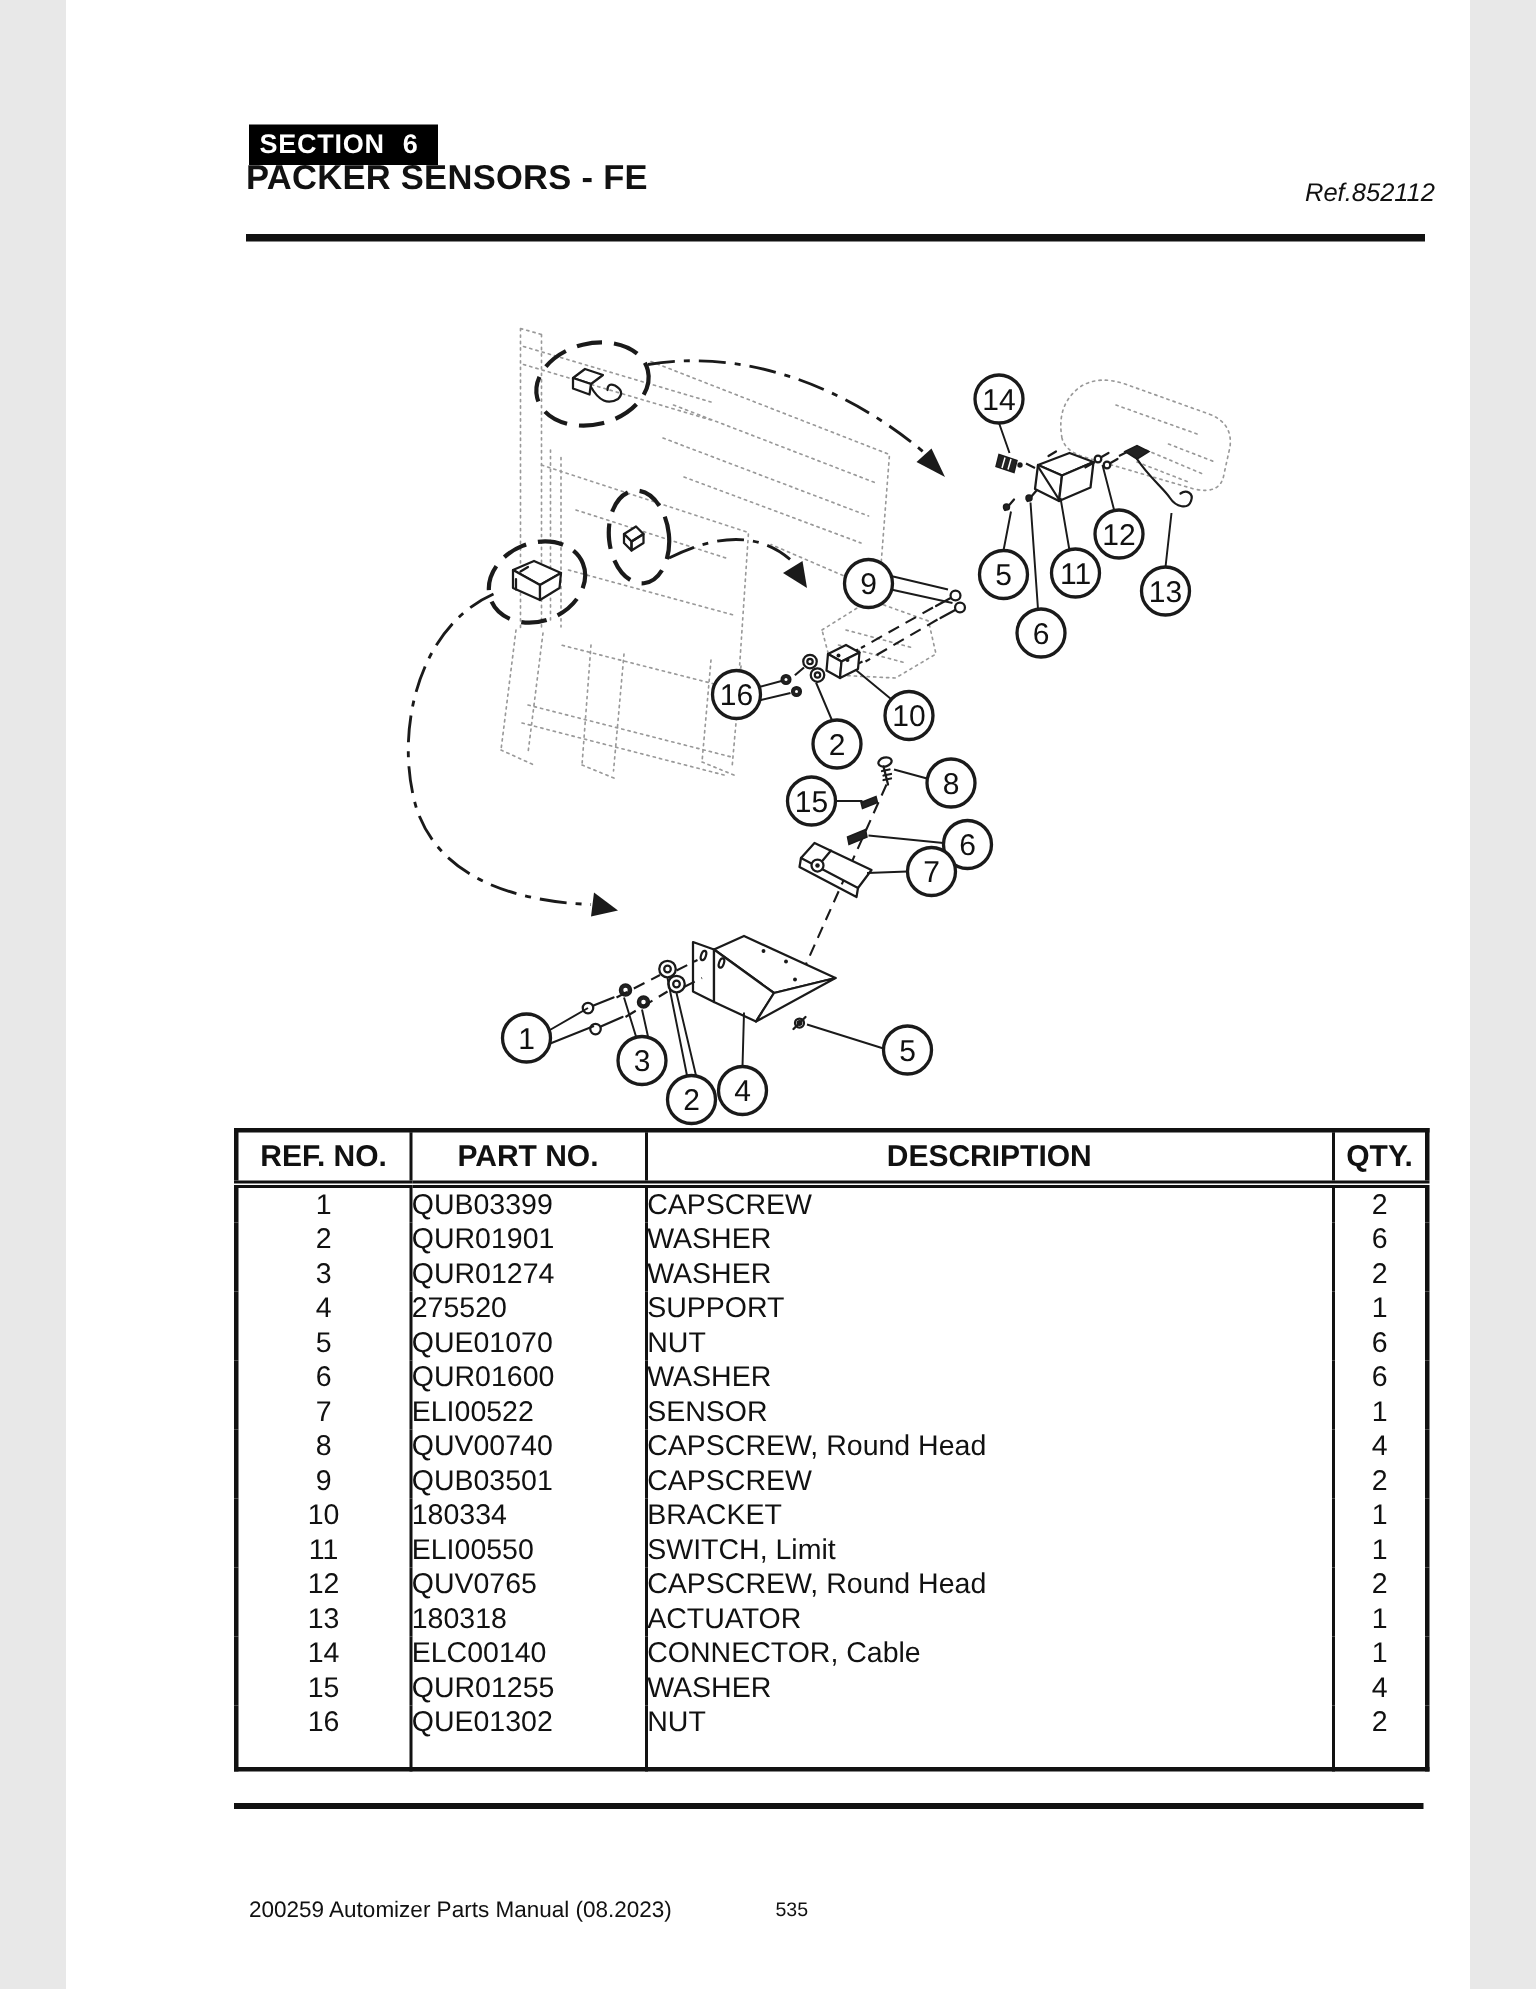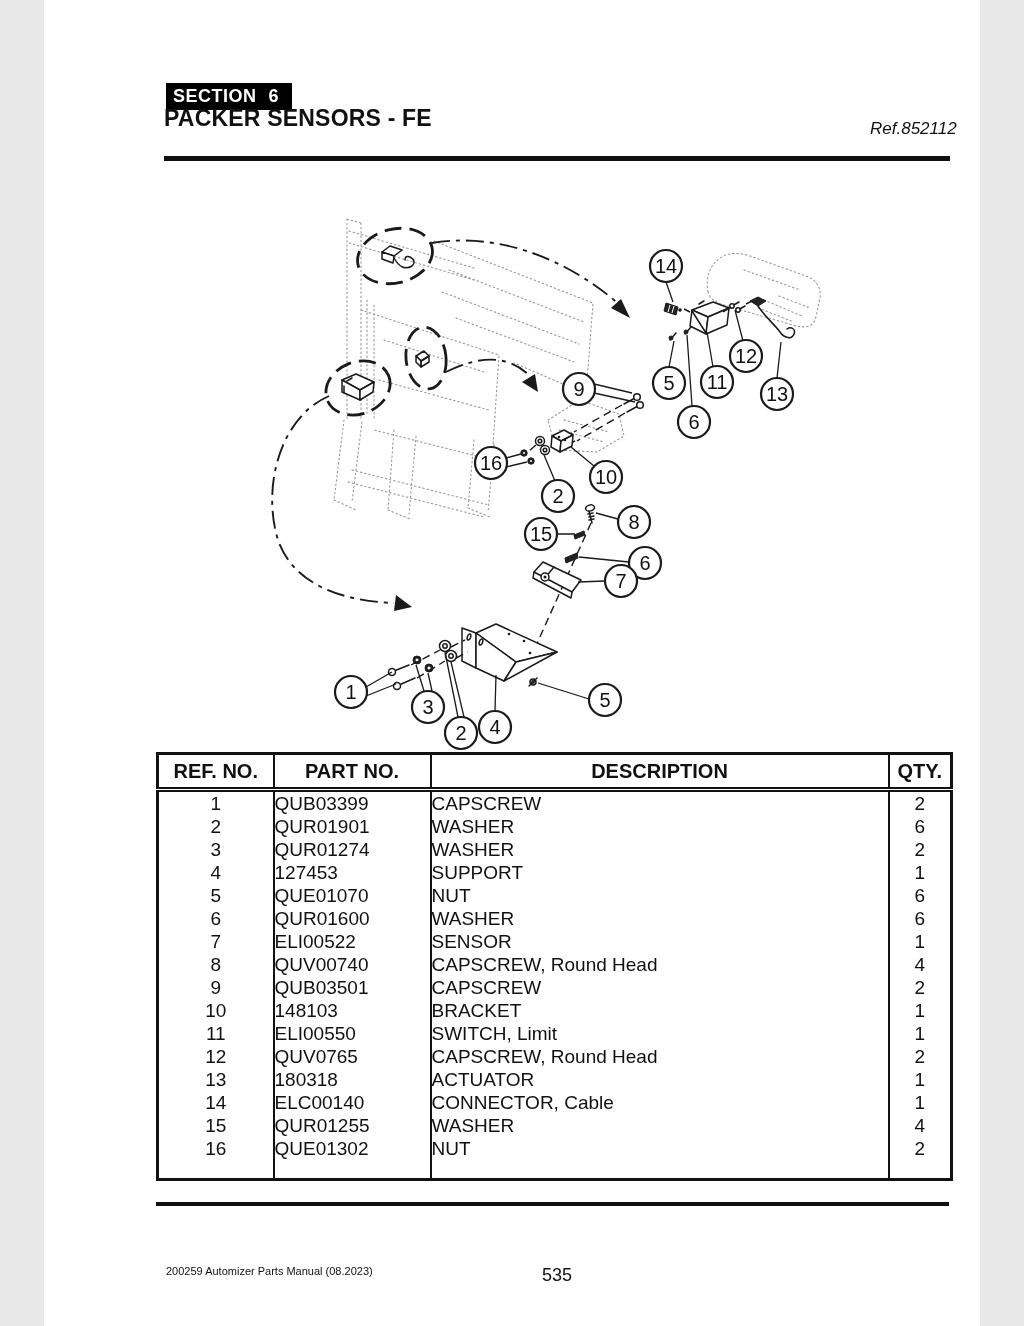--- a/index.html
+++ b/index.html
@@ -37,22 +37,22 @@
     text-align:center;padding:0;
   }
   table.parts td{height:23px;font-size:19px;padding:0;line-height:23px;white-space:nowrap;overflow:hidden;}
   table.parts th+th, table.parts td+td{border-left:2px solid #111;}
   td.c-ref,th.c-ref{text-align:center;}
   td.c-part{padding-left:16px;}
   td.c-desc{padding-left:10px;}
   td.c-qty,th.c-qty{text-align:center;}
   tr.spacer td{height:18px;}
   
-  .footer-text{position:absolute;left:122px;top:1265px;font-size:11px;white-space:nowrap;}
-  .page-number{position:absolute;left:498px;top:1265px;font-size:18px;}
+  .footer-text{position:absolute;left:122px;top:1265px;font-size:15px;white-space:nowrap;}
+  .page-number{position:absolute;left:473px;top:1265px;font-size:13px;}
   
   .solid{stroke:#1a1a1a;fill:none;stroke-width:1.5;stroke-linecap:round;stroke-linejoin:round;}
   .face{stroke:#1a1a1a;fill:#fff;stroke-width:1.5;stroke-linejoin:round;}
   .dark{stroke:#1a1a1a;fill:#222;stroke-width:1;}
   .ghost{stroke:#999;fill:none;stroke-width:1.1;stroke-dasharray:1.5 2.8;stroke-linecap:round;}
   .zoom-ellipse{stroke:#1a1a1a;fill:none;stroke-width:2.8;stroke-dasharray:17 8;}
   .arrow{stroke:#1a1a1a;fill:none;stroke-width:1.9;stroke-dasharray:18 6 4 6;}
   .ahead{fill:#1a1a1a;stroke:none;}
   .leader{stroke:#1a1a1a;fill:none;stroke-width:1.3;}
   .dashline{stroke:#1a1a1a;fill:none;stroke-width:1.4;stroke-dasharray:8 5;}
@@ -362,21 +362,21 @@
           <td class="c-qty">6</td>
         </tr>
       <tr>
           <td class="c-ref">3</td>
           <td class="c-part">QUR01274</td>
           <td class="c-desc">WASHER</td>
           <td class="c-qty">2</td>
         </tr>
       <tr>
           <td class="c-ref">4</td>
-          <td class="c-part">127453</td>
+          <td class="c-part">275520</td>
           <td class="c-desc">SUPPORT</td>
           <td class="c-qty">1</td>
         </tr>
       <tr>
           <td class="c-ref">5</td>
           <td class="c-part">QUE01070</td>
           <td class="c-desc">NUT</td>
           <td class="c-qty">6</td>
         </tr>
       <tr>
@@ -398,21 +398,21 @@
           <td class="c-qty">4</td>
         </tr>
       <tr>
           <td class="c-ref">9</td>
           <td class="c-part">QUB03501</td>
           <td class="c-desc">CAPSCREW</td>
           <td class="c-qty">2</td>
         </tr>
       <tr>
           <td class="c-ref">10</td>
-          <td class="c-part">148103</td>
+          <td class="c-part">180334</td>
           <td class="c-desc">BRACKET</td>
           <td class="c-qty">1</td>
         </tr>
       <tr>
           <td class="c-ref">11</td>
           <td class="c-part">ELI00550</td>
           <td class="c-desc">SWITCH, Limit</td>
           <td class="c-qty">1</td>
         </tr>
       <tr>

